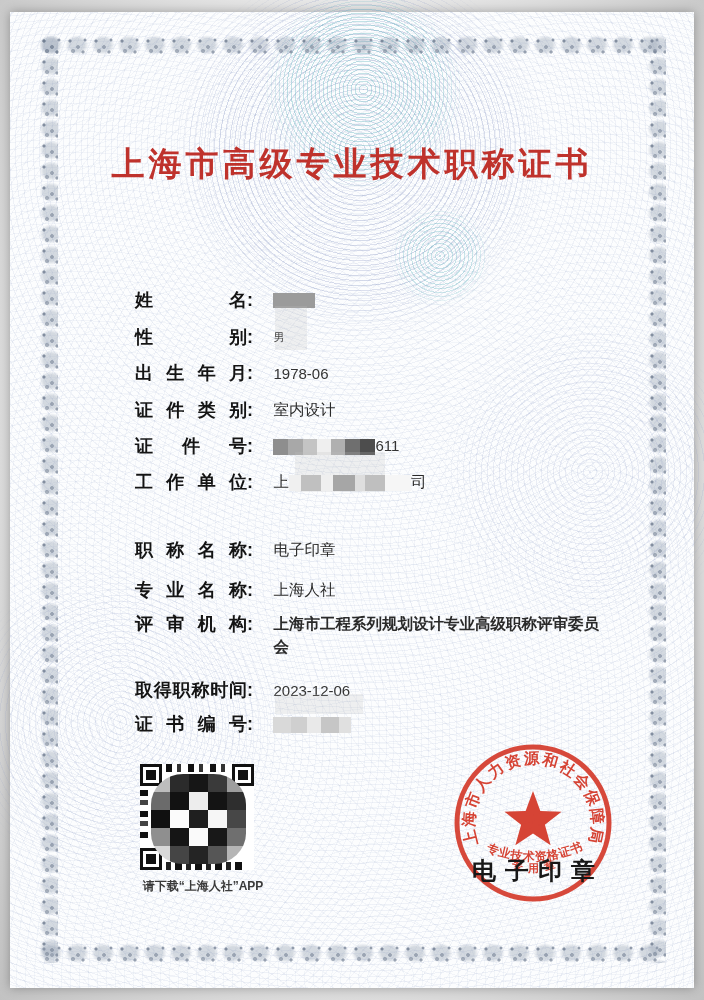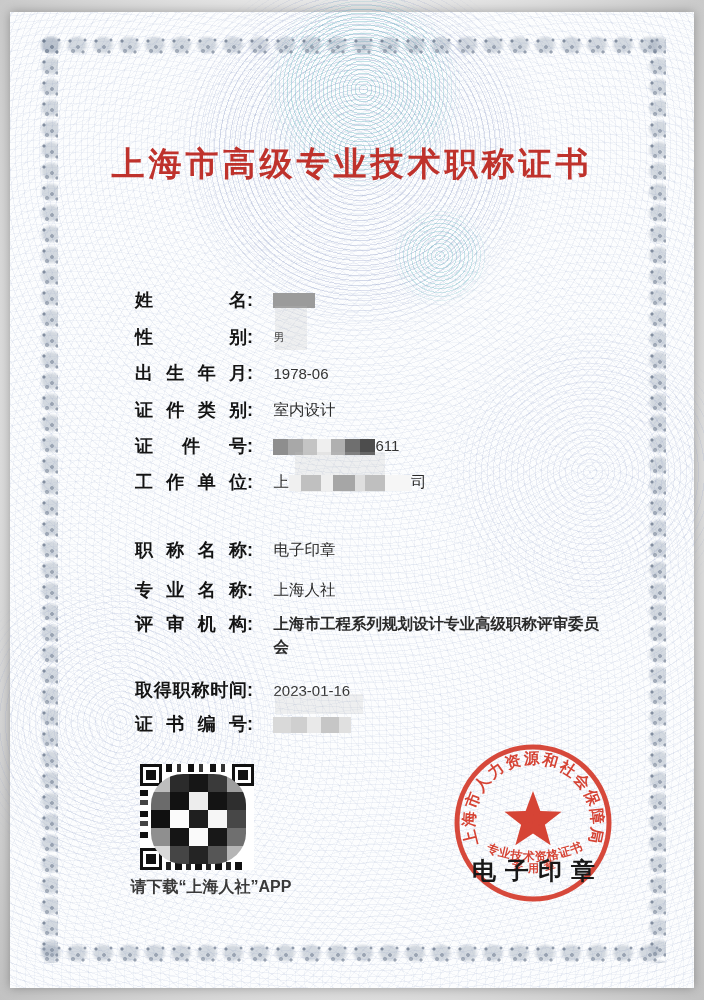--- a/index.html
+++ b/index.html
@@ -73,22 +73,22 @@
   .finder i{position:absolute;left:3px;top:3px;width:10px;height:10px;background:#111;display:block;}
   .f-tl{left:0;top:0;} .f-tr{right:0;top:0;} .f-bl{left:0;bottom:0;}
   .qr-noise-t{position:absolute;left:26px;top:0;width:62px;height:8px;
      background:repeating-linear-gradient(90deg,#111 0 6px,#fff 6px 11px,#333 11px 15px,#fff 15px 22px);}
   .qr-noise-b{position:absolute;left:26px;bottom:0;width:80px;height:8px;
      background:repeating-linear-gradient(90deg,#222 0 5px,#fff 5px 9px,#111 9px 16px,#fff 16px 20px);}
   .qr-noise-l{position:absolute;left:0;top:26px;width:8px;height:52px;
      background:repeating-linear-gradient(180deg,#111 0 6px,#fff 6px 10px,#444 10px 15px,#fff 15px 21px);}
   .mosaic{position:absolute;left:11px;top:10px;width:95px;height:90px;border-radius:34%;
      overflow:hidden;display:grid;grid-template-columns:repeat(5,1fr);grid-template-rows:repeat(5,1fr);}
-  .qr-caption{position:absolute;left:116px;top:866px;width:170px;text-align:center;
-     font-size:16px;font-weight:700;color:#3a3a3a;line-height:17px;}
+  .qr-caption{position:absolute;left:108px;top:866px;width:170px;text-align:center;
+     font-size:12px;font-weight:700;color:#3a3a3a;line-height:17px;}
   
   .seal{position:absolute;left:438px;top:726px;width:170px;height:170px;}
   .seal-overlay{position:absolute;left:462px;top:843px;width:200px;
      font-size:24px;font-weight:700;letter-spacing:9px;color:#181818;}
 </style>
 </head>
 <body>
 
 <div class="stage">
   <div class="paper">
@@ -195,21 +195,21 @@
 
     <div class="row" style="top:666px">
       <span class="flabel">
           <span>取</span>
           <span>得</span>
           <span>职</span>
           <span>称</span>
           <span>时</span>
           <span>间</span>
         </span><span class="colon">:</span>
-      <span class="fvalue v-num">2023-01-16</span>
+      <span class="fvalue v-num">2023-12-06</span>
     </div>
 
     <div class="row" style="top:700px">
       <span class="flabel">
           <span>证</span>
           <span>书</span>
           <span>编</span>
           <span>号</span>
         </span><span class="colon">:</span>
       <span class="fvalue"><i class="mz" style="width:18px;background:#d9d9d9"></i><i class="mz" style="width:16px;background:#cfcfcf"></i><i class="mz" style="width:14px;background:#e9e9e9"></i><i class="mz" style="width:18px;background:#c6c6c6"></i><i class="mz" style="width:12px;background:#e0e0e0"></i></span>

